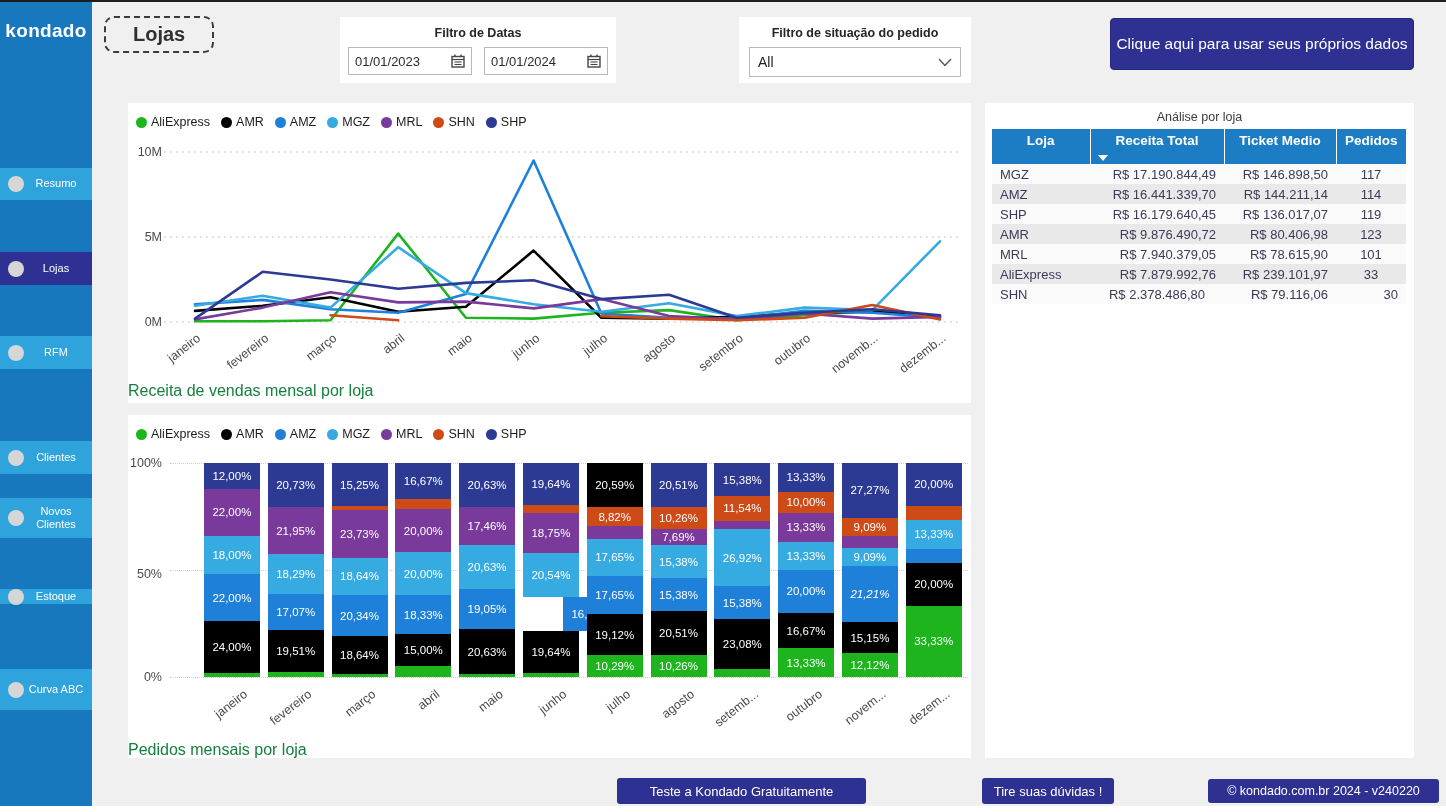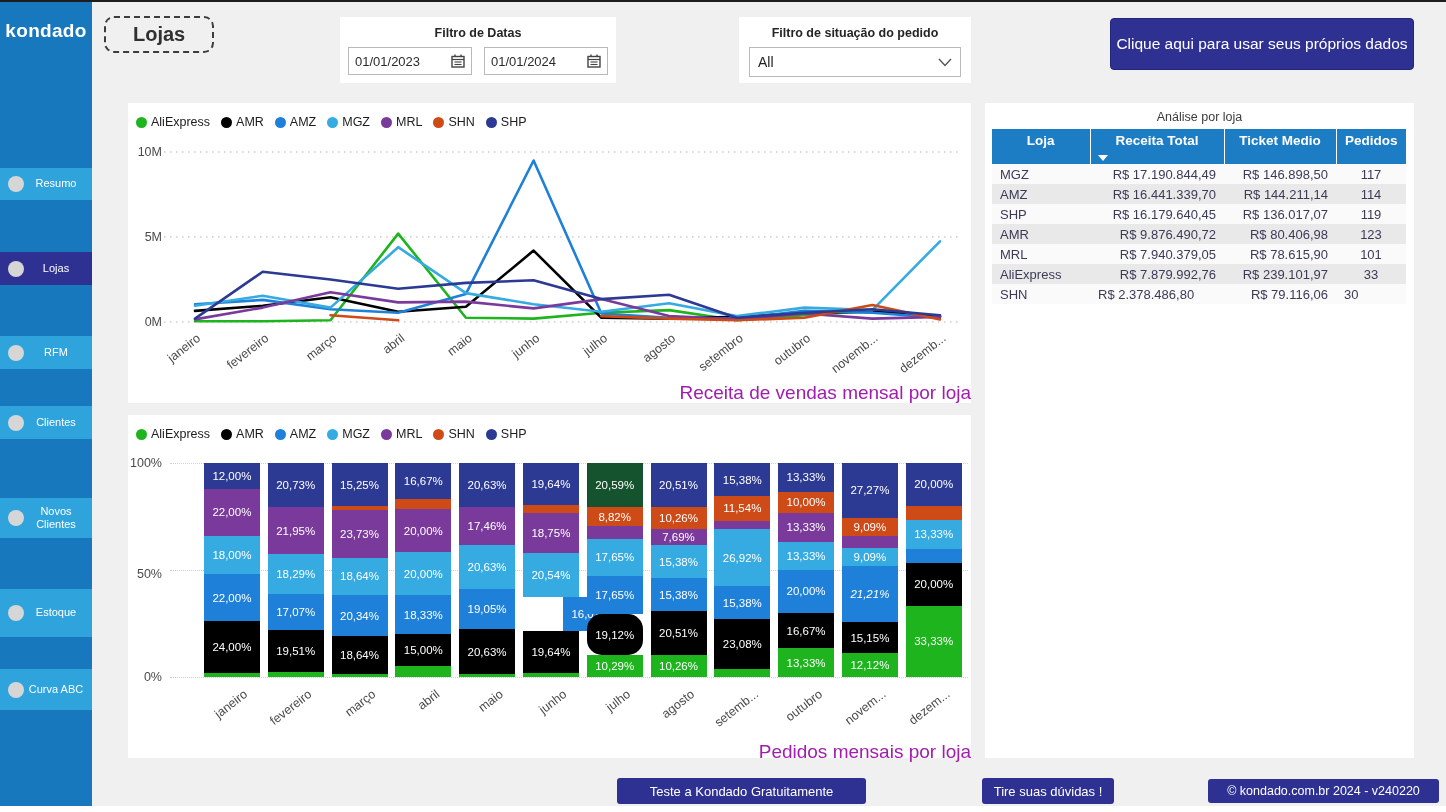--- a/index.html
+++ b/index.html
@@ -37,21 +37,21 @@
            justify-content:center;cursor:pointer}
 
   
   .legend{position:absolute;left:8px;top:12px;display:flex;align-items:center;gap:11px}
   .legend-item{display:flex;align-items:center;gap:4px;cursor:pointer}
   .legend-dot{width:11px;height:11px;border-radius:50%}
   .legend-label{font-size:12.5px;color:#1c1c1c}
   .ytick{position:absolute;font-size:12.5px;color:#4a4a4a;width:34px;text-align:right;transform:translateY(-50%)}
   .xtick{position:absolute;font-size:12.5px;color:#4a4a4a;white-space:nowrap;
          transform-origin:100% 0;transform:rotate(-38deg)}
-  .chart-title{position:absolute;width:100%;text-align:right;font-size:19px;color:#a21caf}
+  .chart-title{position:absolute;width:100%;text-align:left;font-size:16px;color:#15803d}
   .gridline{position:absolute;border-top:1.5px dotted #cfcfcf;height:0}
 
   
   .bar{position:absolute;width:56px;display:flex;flex-direction:column-reverse}
   .bar-seg{width:100%;display:flex;align-items:center;justify-content:center;overflow:hidden}
   .bar-seg span{font-size:11.5px;color:#fff;white-space:nowrap}
 
   
   .table-title{text-align:center;font-size:12.5px;color:#3c3c3c;padding-top:7px}
   table.analysis{border-collapse:collapse;position:absolute;left:7px;top:26px;width:414px;table-layout:fixed}
@@ -83,29 +83,29 @@
         <span class="nav-label">Resumo</span>
       </div>
       <div class="nav-item selected" style="top: 252px; height: 33px;">
         <span class="nav-dot"></span>
         <span class="nav-label">Lojas</span>
       </div>
       <div class="nav-item" style="top: 336px; height: 33px;">
         <span class="nav-dot"></span>
         <span class="nav-label">RFM</span>
       </div>
-      <div class="nav-item" style="top: 406px; height: 33px;">
+      <div class="nav-item" style="top: 441px; height: 33px;">
         <span class="nav-dot"></span>
         <span class="nav-label">Clientes</span>
       </div>
       <div class="nav-item" style="top: 498px; height: 40px;">
         <span class="nav-dot"></span>
         <span class="nav-label">Novos Clientes</span>
       </div>
-      <div class="nav-item" style="top: 589px; height: 48px;">
+      <div class="nav-item" style="top: 589px; height: 15px;">
         <span class="nav-dot"></span>
         <span class="nav-label">Estoque</span>
       </div>
       <div class="nav-item" style="top: 669px; height: 41px;">
         <span class="nav-dot"></span>
         <span class="nav-label">Curva ABC</span>
       </div>
     </div>
 </aside>
 
@@ -366,34 +366,34 @@
         </div>
         <div class="bar-seg" style="height: 7.6398px; background: rgb(206, 74, 23);"></div>
         <div class="bar-seg" style="height: 42.0296px; background: rgb(44, 58, 148);">
           <span>19,64%</span>
         </div>
       </div>
       <div class="bar" style="left: 458.7px; top: 48px; height: 214px;">
         <div class="bar-seg" style="height: 22.0206px; background: rgb(29, 180, 29);">
           <span>10,29%</span>
         </div>
-        <div class="bar-seg" style="height: 40.9168px; background: rgb(0, 0, 0); border-radius: 15px;">
+        <div class="bar-seg" style="height: 40.9168px; background: rgb(0, 0, 0);">
           <span>19,12%</span>
         </div>
         <div class="bar-seg" style="height: 37.771px; background: rgb(30, 128, 216);">
           <span>17,65%</span>
         </div>
         <div class="bar-seg" style="height: 37.771px; background: rgb(53, 171, 226);">
           <span>17,65%</span>
         </div>
         <div class="bar-seg" style="height: 12.5832px; background: rgb(122, 58, 155);"></div>
         <div class="bar-seg" style="height: 18.8748px; background: rgb(206, 74, 23);">
           <span>8,82%</span>
         </div>
-        <div class="bar-seg" style="height: 44.0626px; background: #14532d;">
+        <div class="bar-seg" style="height: 44.0626px; background: #000000;">
           <span>20,59%</span>
         </div>
       </div>
       <div class="bar" style="left: 522.5px; top: 48px; height: 214px;">
         <div class="bar-seg" style="height: 21.9564px; background: rgb(29, 180, 29);">
           <span>10,26%</span>
         </div>
         <div class="bar-seg" style="height: 43.8914px; background: rgb(0, 0, 0);">
           <span>20,51%</span>
         </div>
@@ -559,23 +559,23 @@
           <td style="text-align: center;">101</td>
         </tr>
         <tr class="even">
           <td style="text-align: left;">AliExpress</td>
           <td style="text-align: right;">R$ 7.879.992,76</td>
           <td style="text-align: right;">R$ 239.101,97</td>
           <td style="text-align: center;">33</td>
         </tr>
         <tr class="odd">
           <td style="text-align: left;">SHN</td>
-          <td style="text-align: left;">R$ 2.378.486,80</td>
+          <td style="text-align: center;">R$ 2.378.486,80</td>
           <td style="text-align: right;">R$ 79.116,06</td>
-          <td style="text-align: left;">30</td>
+          <td style="text-align: right;">30</td>
         </tr>
       </tbody>
   </table>
 </section>
 
 <div class="footer-btn" style="left:617px;top:778px;width:249px;height:26px">Teste a Kondado Gratuitamente</div>
 <div class="footer-btn" style="left:982px;top:778px;width:132px;height:26px">Tire suas dúvidas !</div>
 <div class="footer-btn" style="left:1208px;top:779px;width:231px;height:24px;font-size:12.5px">© kondado.com.br 2024 - v240220</div>
 
 </body></html>

